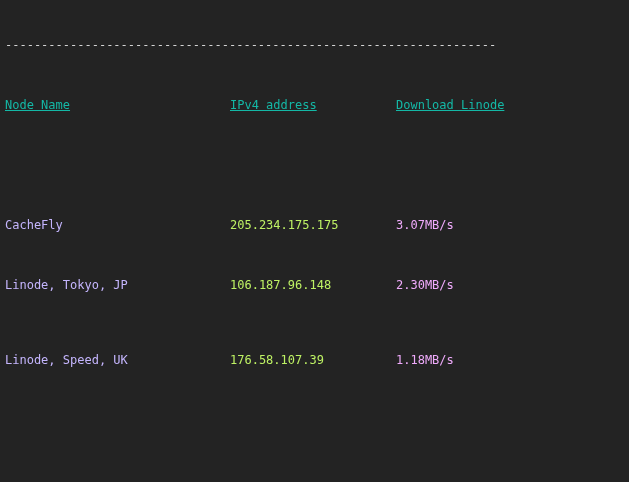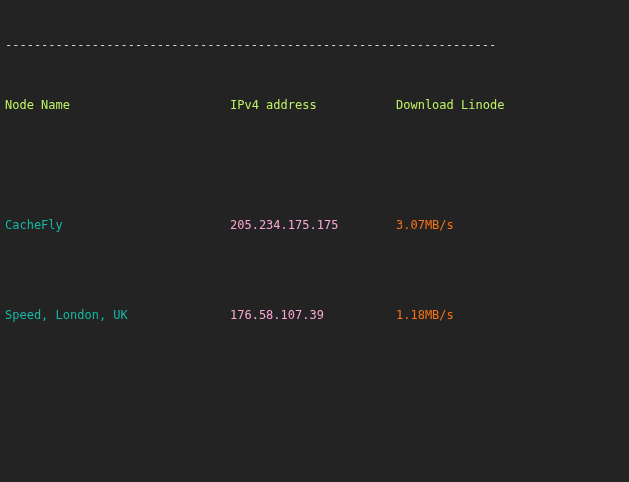--- a/index.html
+++ b/index.html
@@ -30,55 +30,57 @@
     right: 0;
     white-space: pre;
   }
   .line {
     height: 15px;
     white-space: pre;
   }
   .c-node {
     display: inline-block;
     width: 225px;
-    color: #14b8a6;
+    color: #c4b5fd;
   }
   .c-ip {
     display: inline-block;
     width: 166px;
-    color: #f9a8d4;
+    color: #bef264;
   }
   .c-speed {
-    color: #f97316;
+    color: #f0abfc;
   }
   .hdr .c-node, .hdr .c-ip, .hdr .c-speed {
-    color: #bef264;
+    color: #14b8a6;
+    text-decoration: underline;
   }
   .sep {
     color: #d4d4d4;
   }
 </style>
 </head>
 <body>
 
 <div class="terminal">
   <div class="screen">
 
     <div class="line sep">--------------------------------------------------------------------</div>
 
     <div class="line hdr"><span class="c-node">Node Name</span><span class="c-ip">IPv4 address</span><span class="c-speed">Download Linode</span></div>
 
     <div>
       
     
         <div class="line"><span class="c-node">CacheFly</span><span class="c-ip">205.234.175.175</span><span class="c-speed">3.07MB/s</span></div>
       
+        <div class="line"><span class="c-node">Linode, Tokyo, JP</span><span class="c-ip">106.187.96.148</span><span class="c-speed">2.30MB/s</span></div>
       
       
-        <div class="line"><span class="c-node">Speed, London, UK</span><span class="c-ip">176.58.107.39</span><span class="c-speed">1.18MB/s</span></div>
+        <div class="line"><span class="c-node">Linode, Speed, UK</span><span class="c-ip">176.58.107.39</span><span class="c-speed">1.18MB/s</span></div>
       
       
         
       
         
       
         
       
         
       

